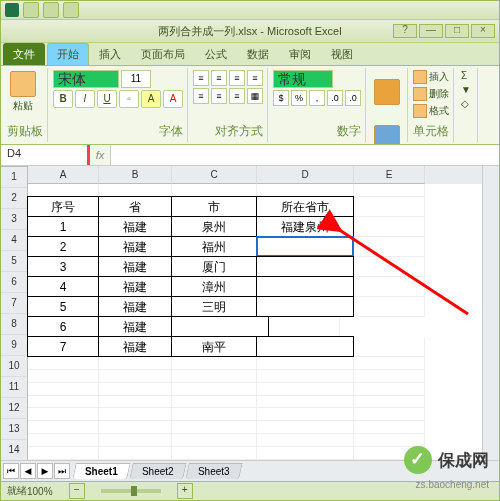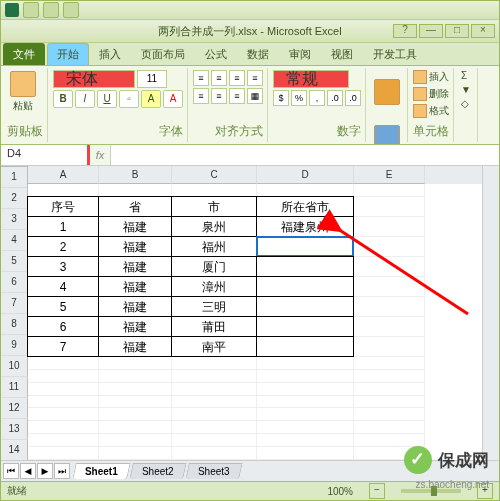--- a/index.html
+++ b/index.html
@@ -16,21 +16,21 @@
 .tab.active{background:#7dd3fc;border-color:#a6c073}
 .ribbon{height:74px;background:#f2f7e8;border-bottom:1px solid #a6c073;display:flex;padding:2px;gap:1px;overflow:hidden}
 .group{display:flex;flex-direction:column;border-right:1px solid #cddbb0;padding:2px 4px}
 .group .body{flex:1;display:flex;flex-direction:column;gap:2px}
 .group .label{font-size:12px;color:#6b8e3f;text-align:right;padding-top:1px}
 .bigbtn{width:32px;height:44px;display:flex;flex-direction:column;align-items:center;justify-content:center;gap:2px;cursor:pointer}
 .bigbtn .gicon{width:24px;height:24px;background:#f5c274;border:1px solid #c89850;border-radius:2px}
 .bigbtn .txt{font-size:10px;color:#3b5323}
 .row{display:flex;gap:2px;align-items:center}
 .small{width:18px;height:16px;border:1px solid #b8cf8e;background:#fff;border-radius:2px;font-size:10px;text-align:center;line-height:16px;color:#3b5323;cursor:pointer}
-.fontbox{width:56px;height:16px;border:1px solid #b8cf8e;background:#ef4444;font-size:16px;padding:0 12px;line-height:16px;color:#333}
+.fontbox{width:56px;height:16px;border:1px solid #b8cf8e;background:#22c55e;font-size:14px;padding:0 4px;line-height:16px;color:#333}
 .numbox{width:28px;height:16px;border:1px solid #b8cf8e;background:#fff;font-size:10px;text-align:center;line-height:16px}
 .mini{width:14px;height:14px;border:1px solid #b8cf8e;background:#fff;font-size:9px;text-align:center;line-height:14px;cursor:pointer}
 .txtbtn{font-size:10px;color:#3b5323;cursor:pointer;padding:0 2px;white-space:nowrap}
 .cellsitem{display:flex;align-items:center;gap:2px;font-size:10px;color:#3b5323;cursor:pointer}
 .cellsitem .ci{width:12px;height:12px;background:#f5c274;border:1px solid #c89850}
 .namebox-row{height:20px;display:flex;border-bottom:1px solid #ccc;background:#f2f7e8}
 .namebox{width:74px;border-right:3px solid #ef4444;background:#fff;font-size:11px;padding:2px 6px;color:#333}
 .fxlabel{width:20px;text-align:center;font-size:11px;font-style:italic;color:#888;line-height:20px;border-right:1px solid #ccc}
 .fxbar{flex:1;background:#fff;padding:2px 4px;font-size:11px}
 .grid-wrap{flex:1;display:flex;background:#fff;overflow:hidden;position:relative}
@@ -47,21 +47,21 @@
 .bord{border:1px solid #000 !important;margin:-1px 0 0 -1px;box-sizing:content-box}
 .arrow{position:absolute;pointer-events:none}
 .arrow svg{overflow:visible}
 .sheettabs{height:20px;background:#e8ecef;display:flex;align-items:center;border-top:1px solid #ccc;font-size:10px}
 .nav{display:flex;gap:1px;padding:0 2px}
 .nav span{width:14px;height:14px;border:1px solid #bbb;background:#fff;text-align:center;line-height:14px;font-size:9px;cursor:pointer}
 .stab{padding:2px 10px;border:1px solid #bbb;border-bottom:none;background:#fff;margin-left:2px;cursor:pointer;border-radius:0 0 4px 4px;transform:skewX(-12deg)}
 .stab span{display:inline-block;transform:skewX(12deg)}
 .stab.active{background:#fff;font-weight:bold}
 .stab.inactive{background:#dce1e5}
-.statusbar{height:18px;background:#dce9c5;display:flex;align-items:center;justify-content:space-between;padding:0 6px;font-size:10px;color:#3b5323;border-top:1px solid #a6c073}
+.statusbar{height:18px;background:#dce9c5;display:flex;align-items:center;padding:0 6px;font-size:10px;color:#3b5323;border-top:1px solid #a6c073}
 .zoom{display:flex;align-items:center;gap:16px}
 .zoom .zbtn{width:14px;height:14px;border:1px solid #9bbb59;text-align:center;line-height:12px;cursor:pointer}
 .zoom .slider{width:60px;height:4px;background:#b8cf8e;position:relative}
 .zoom .slider .thumb{position:absolute;left:50%;top:-3px;width:6px;height:10px;background:#6b8e3f}
 .watermark{position:absolute;right:10px;bottom:26px;display:flex;align-items:center;gap:6px;opacity:0.95}
 .watermark .logo{width:28px;height:28px;background:#7cc64d;border-radius:50%;position:relative}
 .watermark .logo:before{content:"✓";color:#fff;font-size:18px;position:absolute;left:6px;top:2px;font-weight:bold}
 .watermark .txt{font-size:17px;font-weight:bold;color:#333}
 .wmurl{position:absolute;right:10px;bottom:10px;font-size:10px;color:#888}
 .vscroll{width:16px;background:#e8ecef;border-left:1px solid #ccc}
@@ -90,21 +90,20 @@
 
   <div class="tabs">
     <div class="tab file">文件</div>
     <div class="tab active">开始</div>
     <div class="tab">插入</div>
     <div class="tab">页面布局</div>
     <div class="tab">公式</div>
     <div class="tab">数据</div>
     <div class="tab">审阅</div>
     <div class="tab">视图</div>
-    <div class="tab">开发工具</div>
   </div>
 
   <div class="ribbon">
     <div class="group">
       <div class="body">
         <div class="bigbtn">
           <div class="gicon"></div>
           <div class="txt">粘贴</div>
         </div>
       </div>
@@ -274,21 +273,20 @@
       <div class="datarow">
         <div class="cell A bord">5</div>
         <div class="cell B bord">福建</div>
         <div class="cell C bord">三明</div>
         <div class="cell D bord"></div>
         <div class="cell E"></div>
       </div>
       <div class="datarow">
         <div class="cell A bord">6</div>
         <div class="cell B bord">福建</div>
-        <div class="cell C bord">莆田</div>
         <div class="cell D bord"></div>
         <div class="cell E"></div>
       </div>
       <div class="datarow">
         <div class="cell A bord">7</div>
         <div class="cell B bord">福建</div>
         <div class="cell C bord">南平</div>
         <div class="cell D bord"></div>
         <div class="cell E"></div>
       </div>

